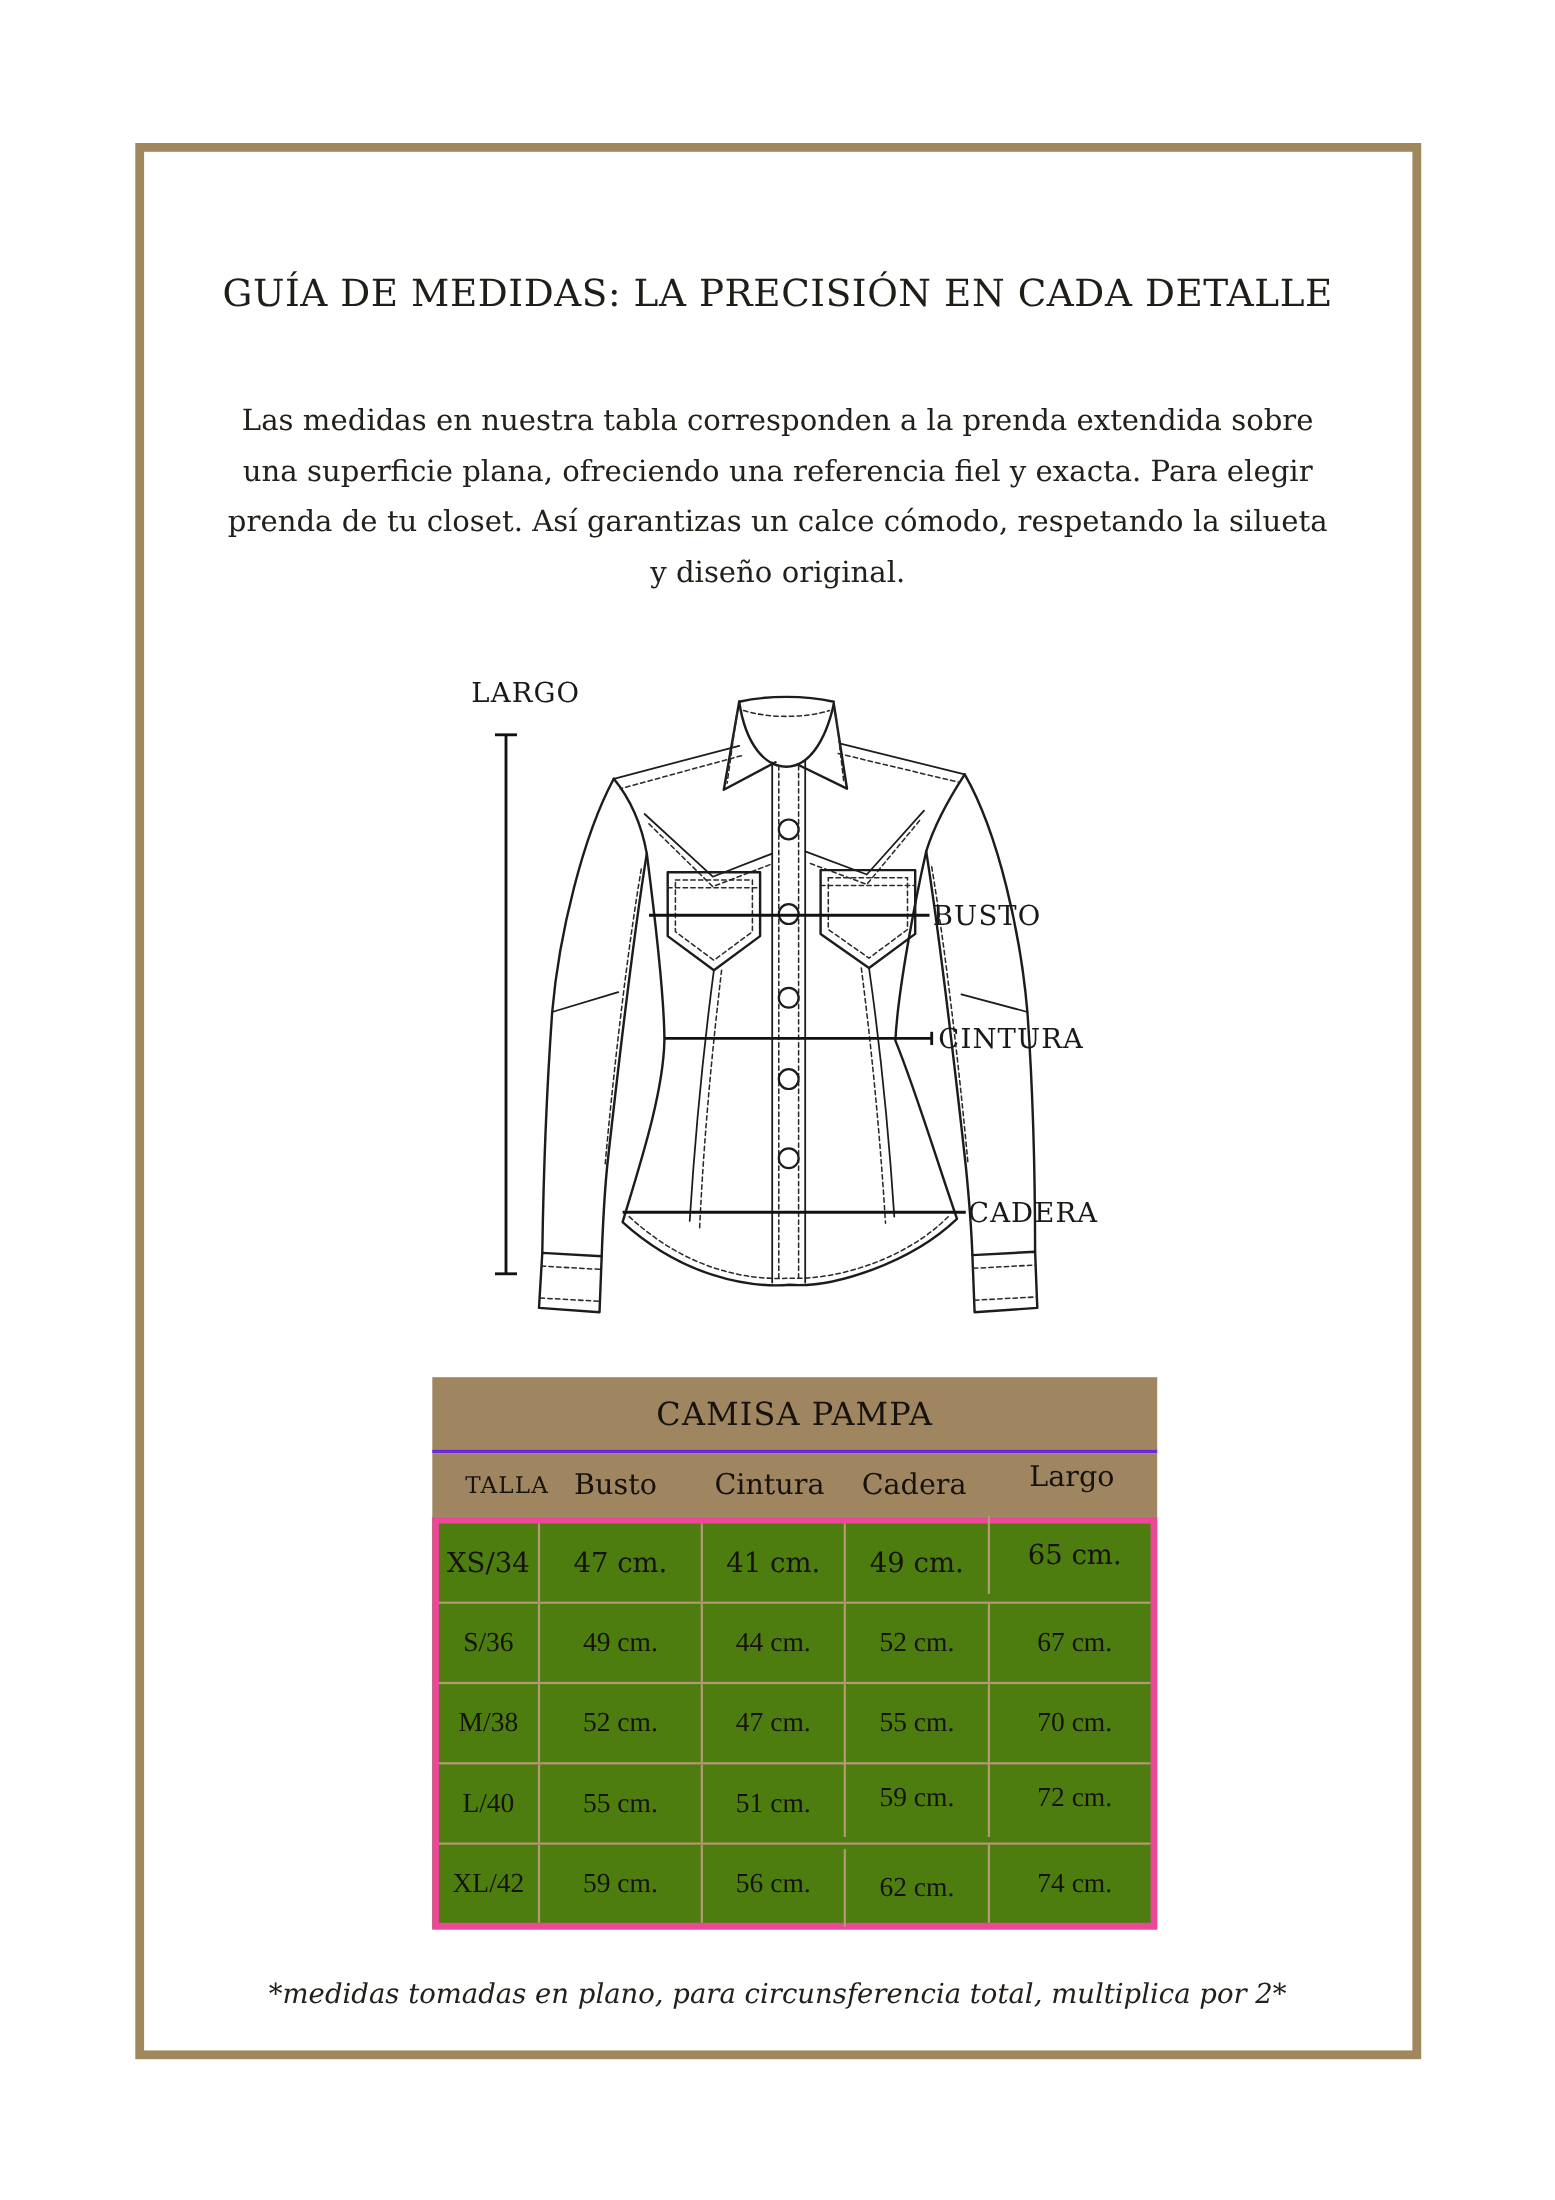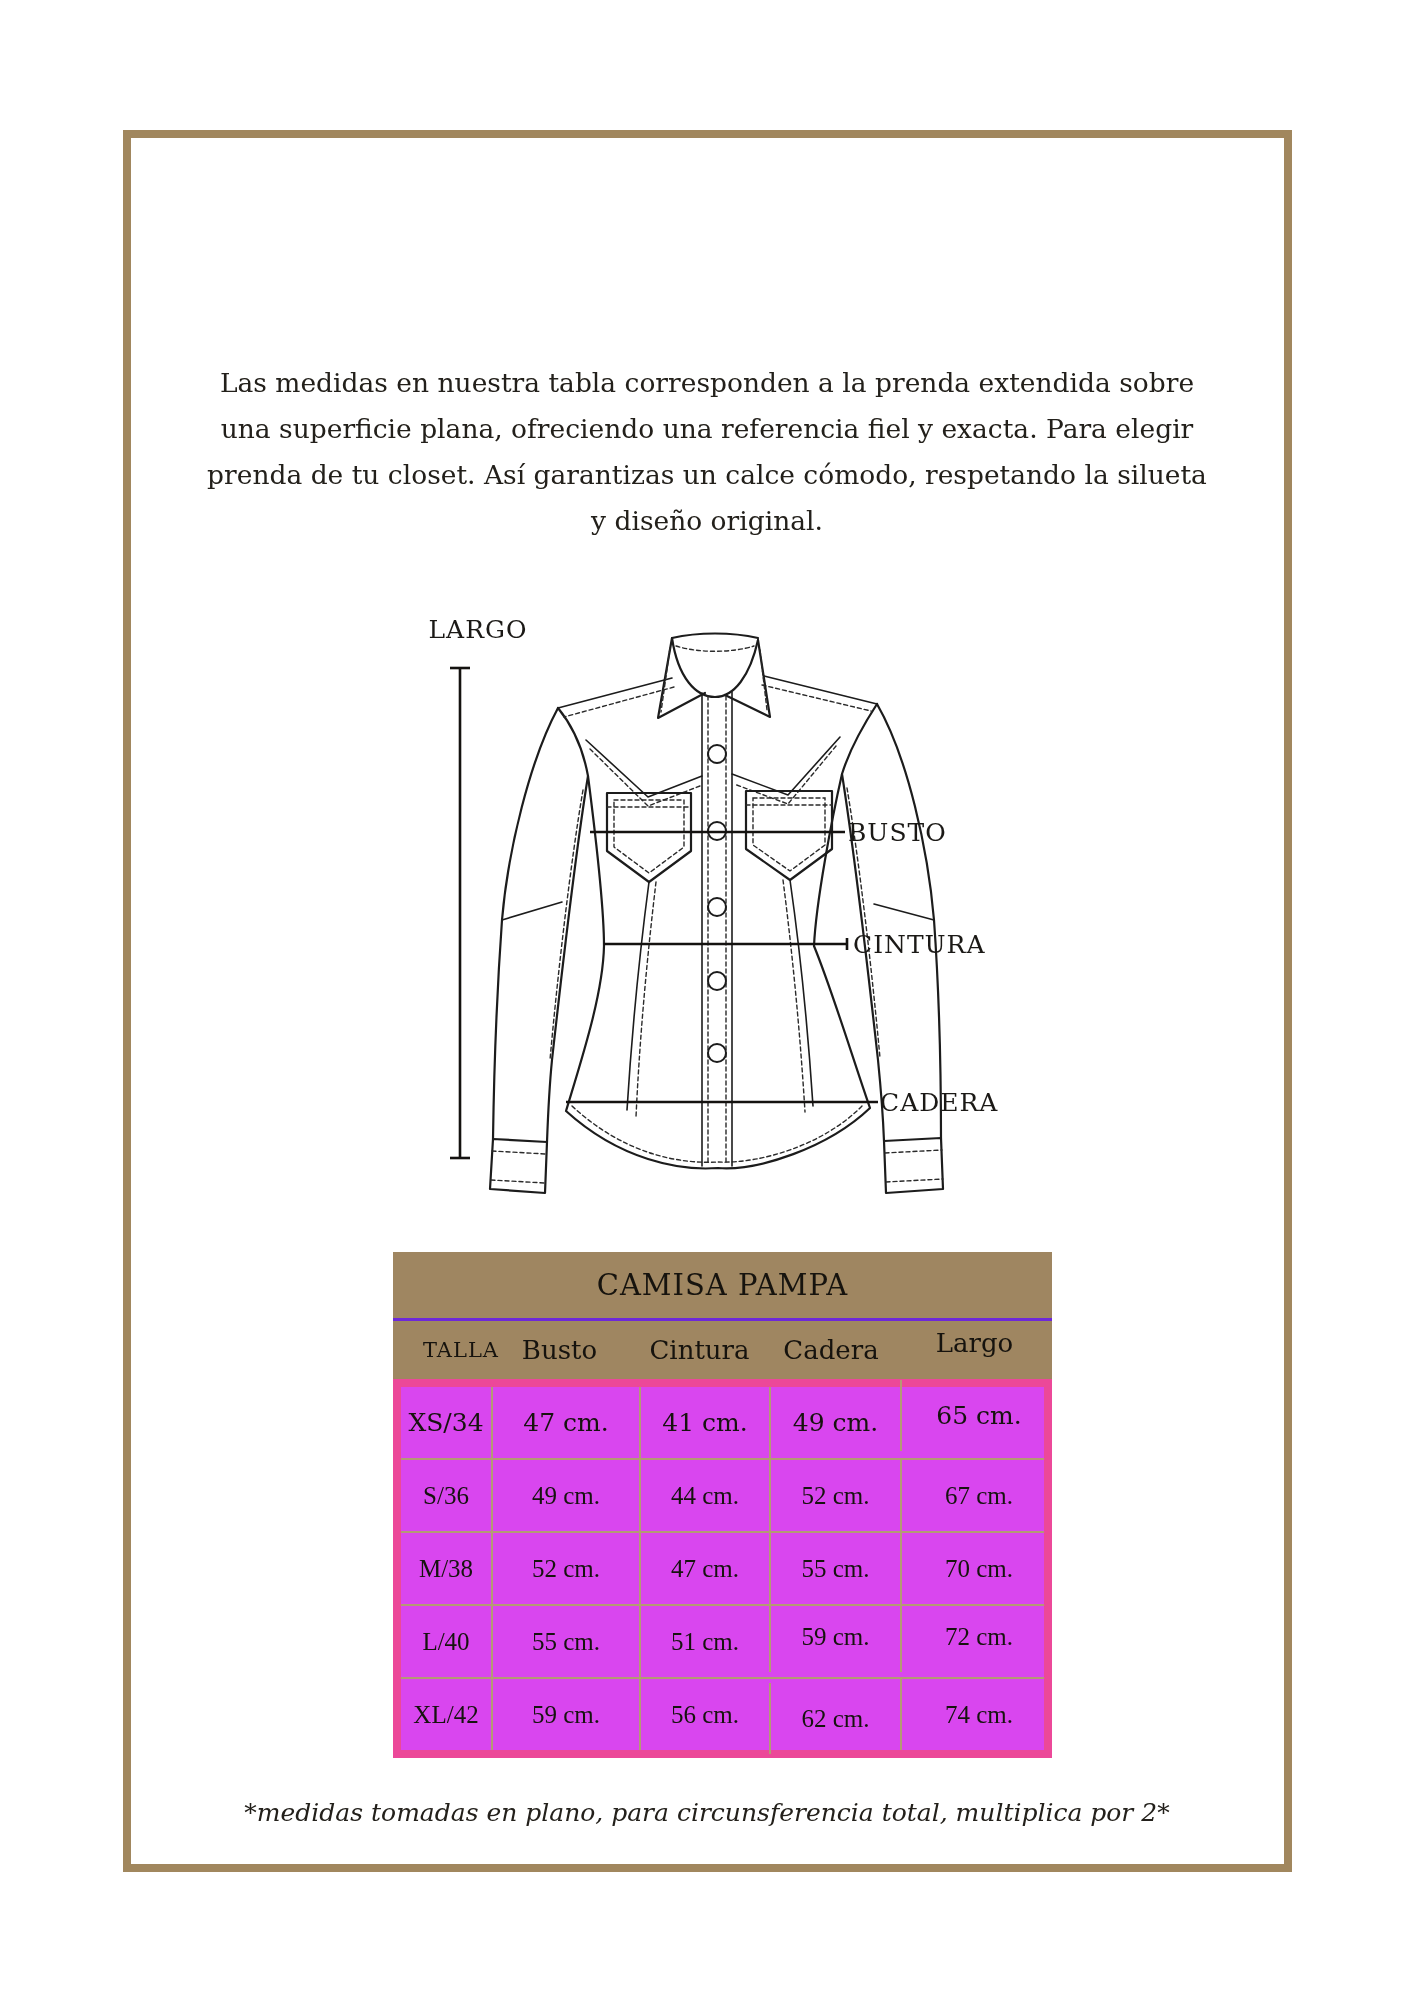--- a/index.html
+++ b/index.html
@@ -37,21 +37,21 @@
     height:66px; background:#9f8661; border-bottom:3px solid #6d28d9;
     display:flex; align-items:center; justify-content:center;
     font-size:29px; letter-spacing:1px; color:#16130e;
   }
   .st-head {
     display:grid; grid-template-columns:92px 149px 131px 132px 155px;
     background:#9f8661; height:58px;
   }
   .st-head .st-cell { font-size:26px; color:#16130e; }
   .st-head .talla { font-size:21px; letter-spacing:1px;margin-left:44px; }
-  .st-body { border:8px solid #ec4899; box-sizing:border-box; background:#d946ef; }
+  .st-body { border:6px solid #ec4899; box-sizing:border-box; background:#4d7c0f; }
   .st-row {
     display:grid; grid-template-columns:90px 148px 130px 131px 156px; height:71px;
   }
   .st-row + .st-row { border-top:2px solid #b49a74;font-family:Liberation Serif, serif; }
   .st-row .st-cell + .st-cell { border-left:2px solid #b49a74; }
   .st-cell {
     display:flex; align-items:center; justify-content:center;
     font-size:25px; color:#16130e; box-sizing:border-box;
   }
   .nud-u7 { position:relative; top:-7px; }
@@ -63,20 +63,21 @@
     font-style:italic; font-size:25px; color:#23201b; white-space:nowrap;
   }
 </style>
 </head>
 <body>
 
 <div class="page">
 
   <div class="frame"></div>
 
+  <div class="title">GUÍA DE MEDIDAS: LA PRECISIÓN EN CADA DETALLE</div>
 
   <div class="intro">
     <div class="line">Las medidas en nuestra tabla corresponden a la prenda extendida sobre</div>
     <div class="line">una superficie plana, ofreciendo una referencia fiel y exacta. Para elegir</div>
     <div class="line">prenda de tu closet. Así garantizas un calce cómodo, respetando la silueta</div>
     <div class="line">y diseño original.</div>
   </div>
 
   <div class="diagram">
     <svg width="620" height="620" viewBox="0 0 620 620">

